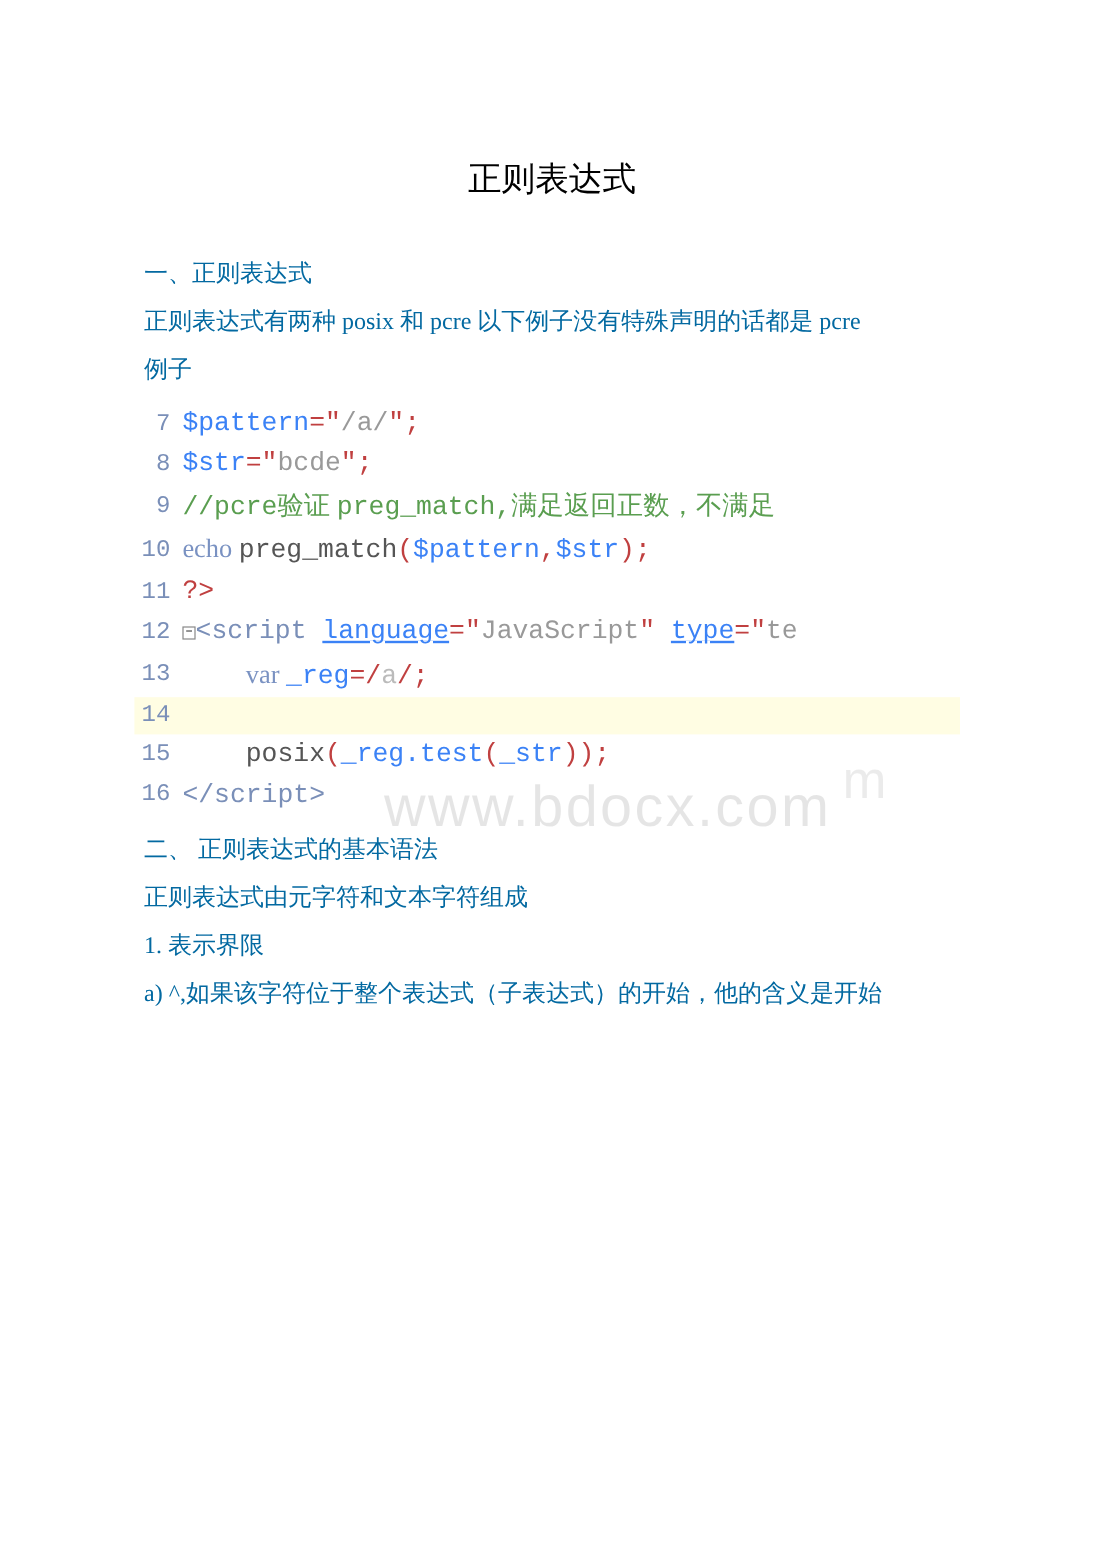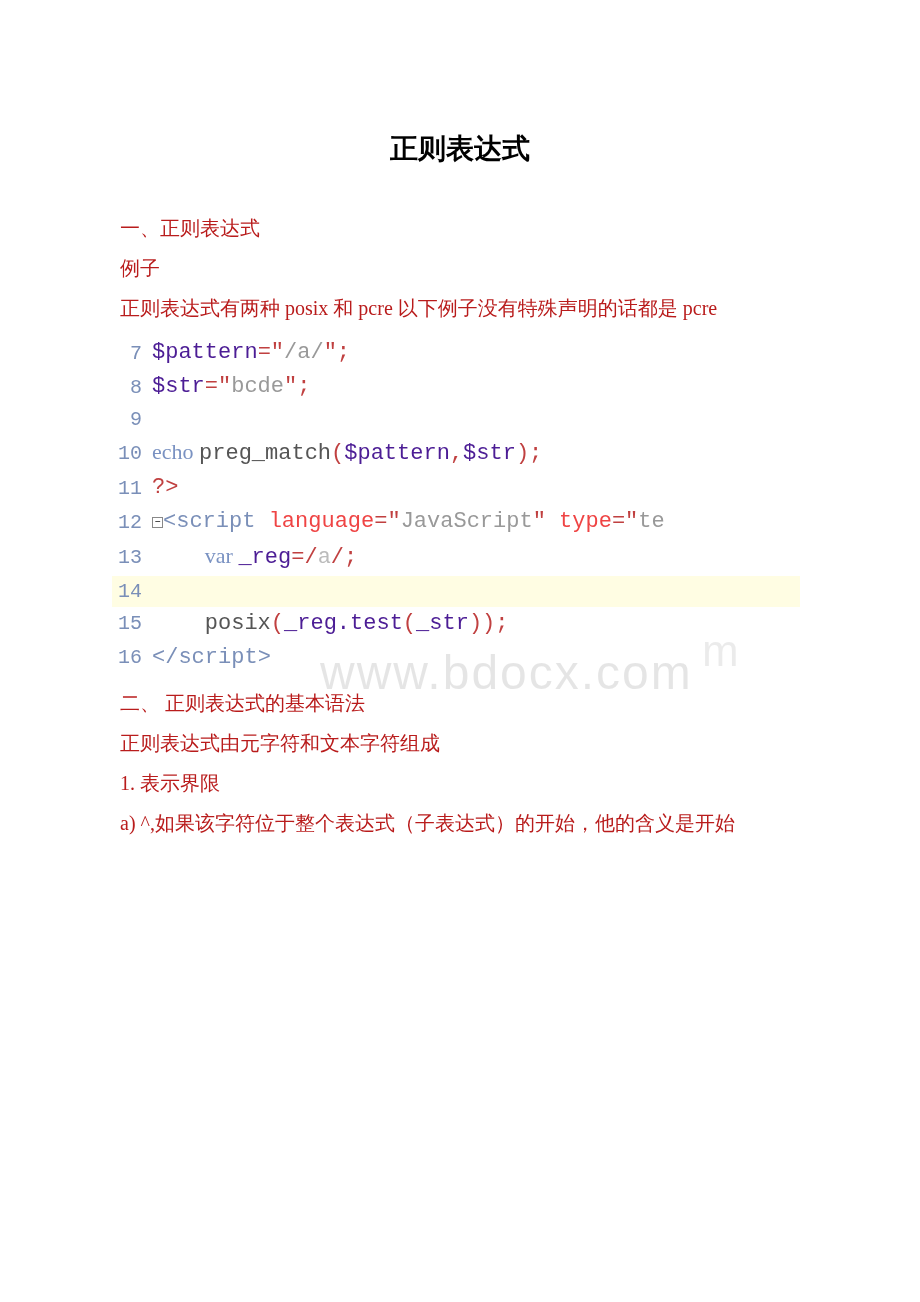--- a/index.html
+++ b/index.html
@@ -8,28 +8,28 @@
     width: 920px;
     font-family: "SimSun", "宋体", serif;
     padding: 0;
   }
   .page {
     padding: 130px 120px 60px 120px;
   }
   .title {
     text-align: center;
     font-size: 28px;
-    font-weight: bold;
+    font-weight: normal;
     margin-bottom: 40px;
     font-family: "SimSun", "宋体", serif;
   }
   .body-text {
     font-size: 20px;
     line-height: 2.0;
-    color: #b91c1c;
+    color: #0369a1;
     font-family: "SimSun", "宋体", serif;
   }
   .body-text p {
     margin: 0;
   }
   .code-block {
     font-family: "Courier New", Consolas, monospace;
     font-size: 22px;
     line-height: 1.55;
     margin-top: 8px;
@@ -63,31 +63,31 @@
     width: 11px;
     height: 11px;
     border: 1px solid #888;
     margin-right: 4px;
     font-size: 10px;
     line-height: 9px;
     text-align: center;
     vertical-align: middle;
   }
   
-  .c-var { color: #4c1d95; }
+  .c-var { color: #3b82f6; }
   .c-op { color: #c04040; }
   .c-str { color: #999999; }
   .c-light { color: #bbb; }
   .c-comment { color: #5a9e50; }
   .c-cn { color: #5a9e50; font-family: "SimSun","宋体",serif; }
   .c-func { color: #555; }
   .c-sym { color: #c04040; }
   .c-kw { color: #7a92c2; font-family: Liberation Serif, serif; }
   .c-tag { color: #7a8fb8; }
-  .c-attr { color: #ef4444; }
+  .c-attr { color: #3b82f6; text-decoration: underline; }
   .c-jstr { color: #999999; }
   .watermark {
     position: absolute;
     pointer-events: none;
     font-family: Arial, sans-serif;
   }
   .wm1 {
     left: 200px;
     top: 309px;
     font-size: 48px;
@@ -105,39 +105,40 @@
   .content-wrap { position: relative; }
 </style>
 </head>
 <body>
 
 <div class="page">
   <div class="title">正则表达式</div>
 
   <div class="body-text">
     <p>一、正则表达式</p>
+    <p>正则表达式有两种 posix 和 pcre 以下例子没有特殊声明的话都是 pcre</p>
     <p>例子</p>
-    <p>正则表达式有两种 posix 和 pcre 以下例子没有特殊声明的话都是 pcre</p>
   </div>
 
   <div class="content-wrap">
     <div class="code-block">
 
       <div class="code-line">
         <span class="line-num blue">7</span>
         <span class="code-content"><span class="c-var">$pattern</span><span class="c-op">=</span><span class="c-sym">"</span><span class="c-str">/a/</span><span class="c-sym">"</span><span class="c-op">;</span></span>
       </div>
 
       <div class="code-line">
         <span class="line-num blue">8</span>
         <span class="code-content"><span class="c-var">$str</span><span class="c-op">=</span><span class="c-sym">"</span><span class="c-str">bcde</span><span class="c-sym">"</span><span class="c-op">;</span></span>
       </div>
 
       <div class="code-line">
         <span class="line-num blue">9</span>
+        <span class="code-content"><span class="c-comment">//</span><span class="c-comment">pcre</span><span class="c-cn">验证 </span><span class="c-comment">preg_match,</span><span class="c-cn">满足返回正数，不满足</span></span>
       </div>
 
       <div class="code-line">
         <span class="line-num blue">10</span>
         <span class="code-content"><span class="c-kw">echo </span><span class="c-func">preg_match</span><span class="c-op">(</span><span class="c-var">$pattern</span><span class="c-op">,</span><span class="c-var">$str</span><span class="c-op">)</span><span class="c-op">;</span></span>
       </div>
 
       <div class="code-line">
         <span class="line-num blue">11</span>
         <span class="code-content"><span class="c-sym">?&gt;</span></span>

